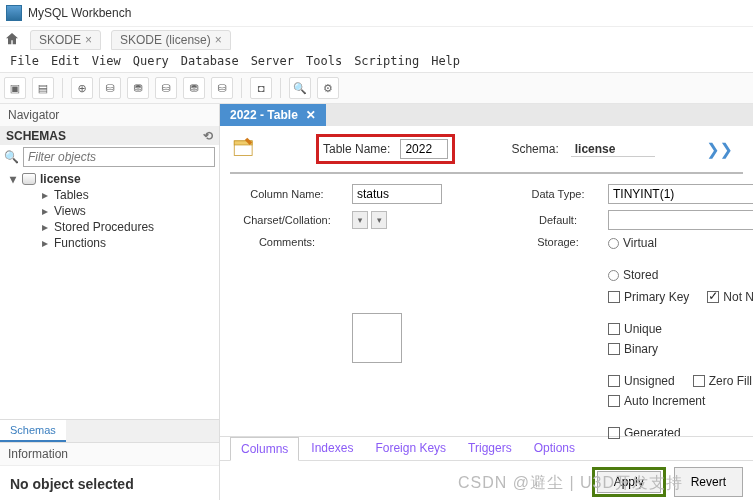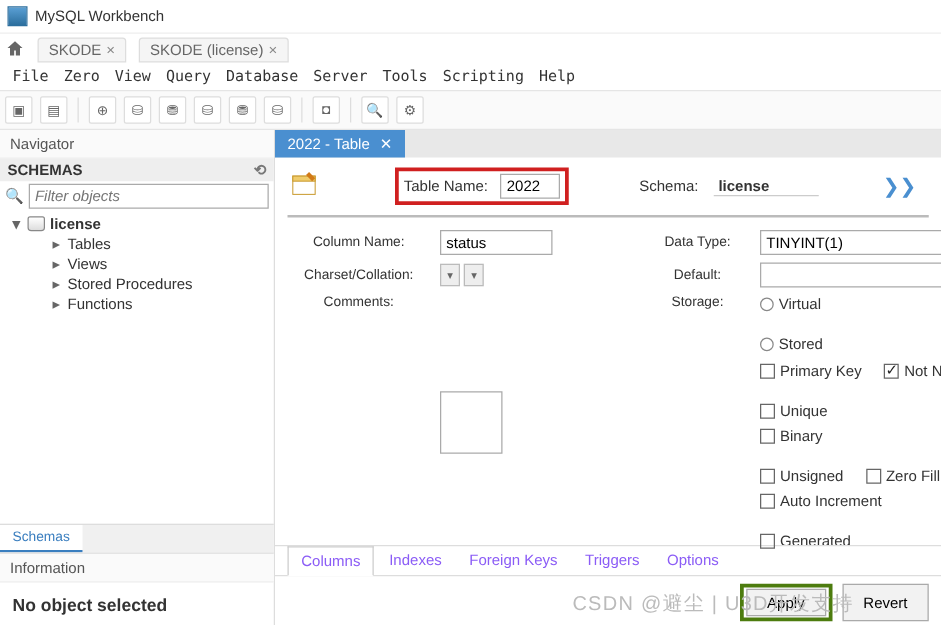--- a/index.html
+++ b/index.html
@@ -28,21 +28,21 @@
   .tree-item.lvl1 { padding-left:8px; font-weight:bold; }
   .tree-item.lvl2 { padding-left:40px; color:#333; font-weight:normal; }
   .twisty { width:10px; text-align:center; color:#666; }
   .db-icon { width:14px; height:12px; border:1px solid #888; border-radius:2px 2px 3px 3px; background:linear-gradient(#fff,#ddd); display:inline-block;}
   .left-tabs { display:flex; border-top:1px solid #ddd; background:#f0f0f0; }
   .left-tab { padding:4px 10px; font-size:11px; color:#666; }
   .left-tab.active { color:#3a7ebf; border-bottom:2px solid #3a7ebf; background:#fff; }
   .info-title { padding:4px 8px; background:#fafafa; border-top:1px solid #ddd; border-bottom:1px solid #eee; font-size:12px; color:#555;}
   .info-body { padding:10px; font-size:14px; font-weight:bold; color:#333;}
   .right { flex:1; display:flex; flex-direction:column; background:#fff; overflow:hidden;}
-  .editor-tabs { display:flex; background:#e8e8e8; }
+  .editor-tabs { display:flex; background:#e8e8e8;font-weight:bold; }
   .editor-tab { background:#4a8fd0; color:#fff; padding:4px 10px; display:flex; align-items:center; gap:8px; font-size:12px;}
   .editor-tab .x { color:#fff; }
   .form-top { display:flex; align-items:center; padding:8px 10px; gap:8px; }
   .table-icon { width:28px; height:28px; margin-right:50px; display:flex; align-items:center; justify-content:center; }
   .table-icon svg { width:26px; height:26px; }
   .lbl { text-align:center; white-space:nowrap; padding-right:4px;}
   input.txt { border:1px solid #aaa; padding:2px 4px; }
   .hl { border:3px solid #d02020; padding:2px 4px; }
   .schema-val { font-weight:bold; border-bottom:1px solid #ccc; padding:0 40px 0 4px;}
   .chev { margin-left:auto; margin-right:10px; }
@@ -88,21 +88,21 @@
     <span class="x">×</span>
   </span>
   <span class="file-tab active">
     <span>SKODE (license)</span>
     <span class="x">×</span>
   </span>
 </div>
 
 <div class="menubar">
   <span>File</span>
-  <span>Zero</span>
+  <span>Edit</span>
   <span>View</span>
   <span>Query</span>
   <span>Database</span>
   <span>Server</span>
   <span>Tools</span>
   <span>Scripting</span>
   <span>Help</span>
 </div>
 
 <div class="toolbar">

